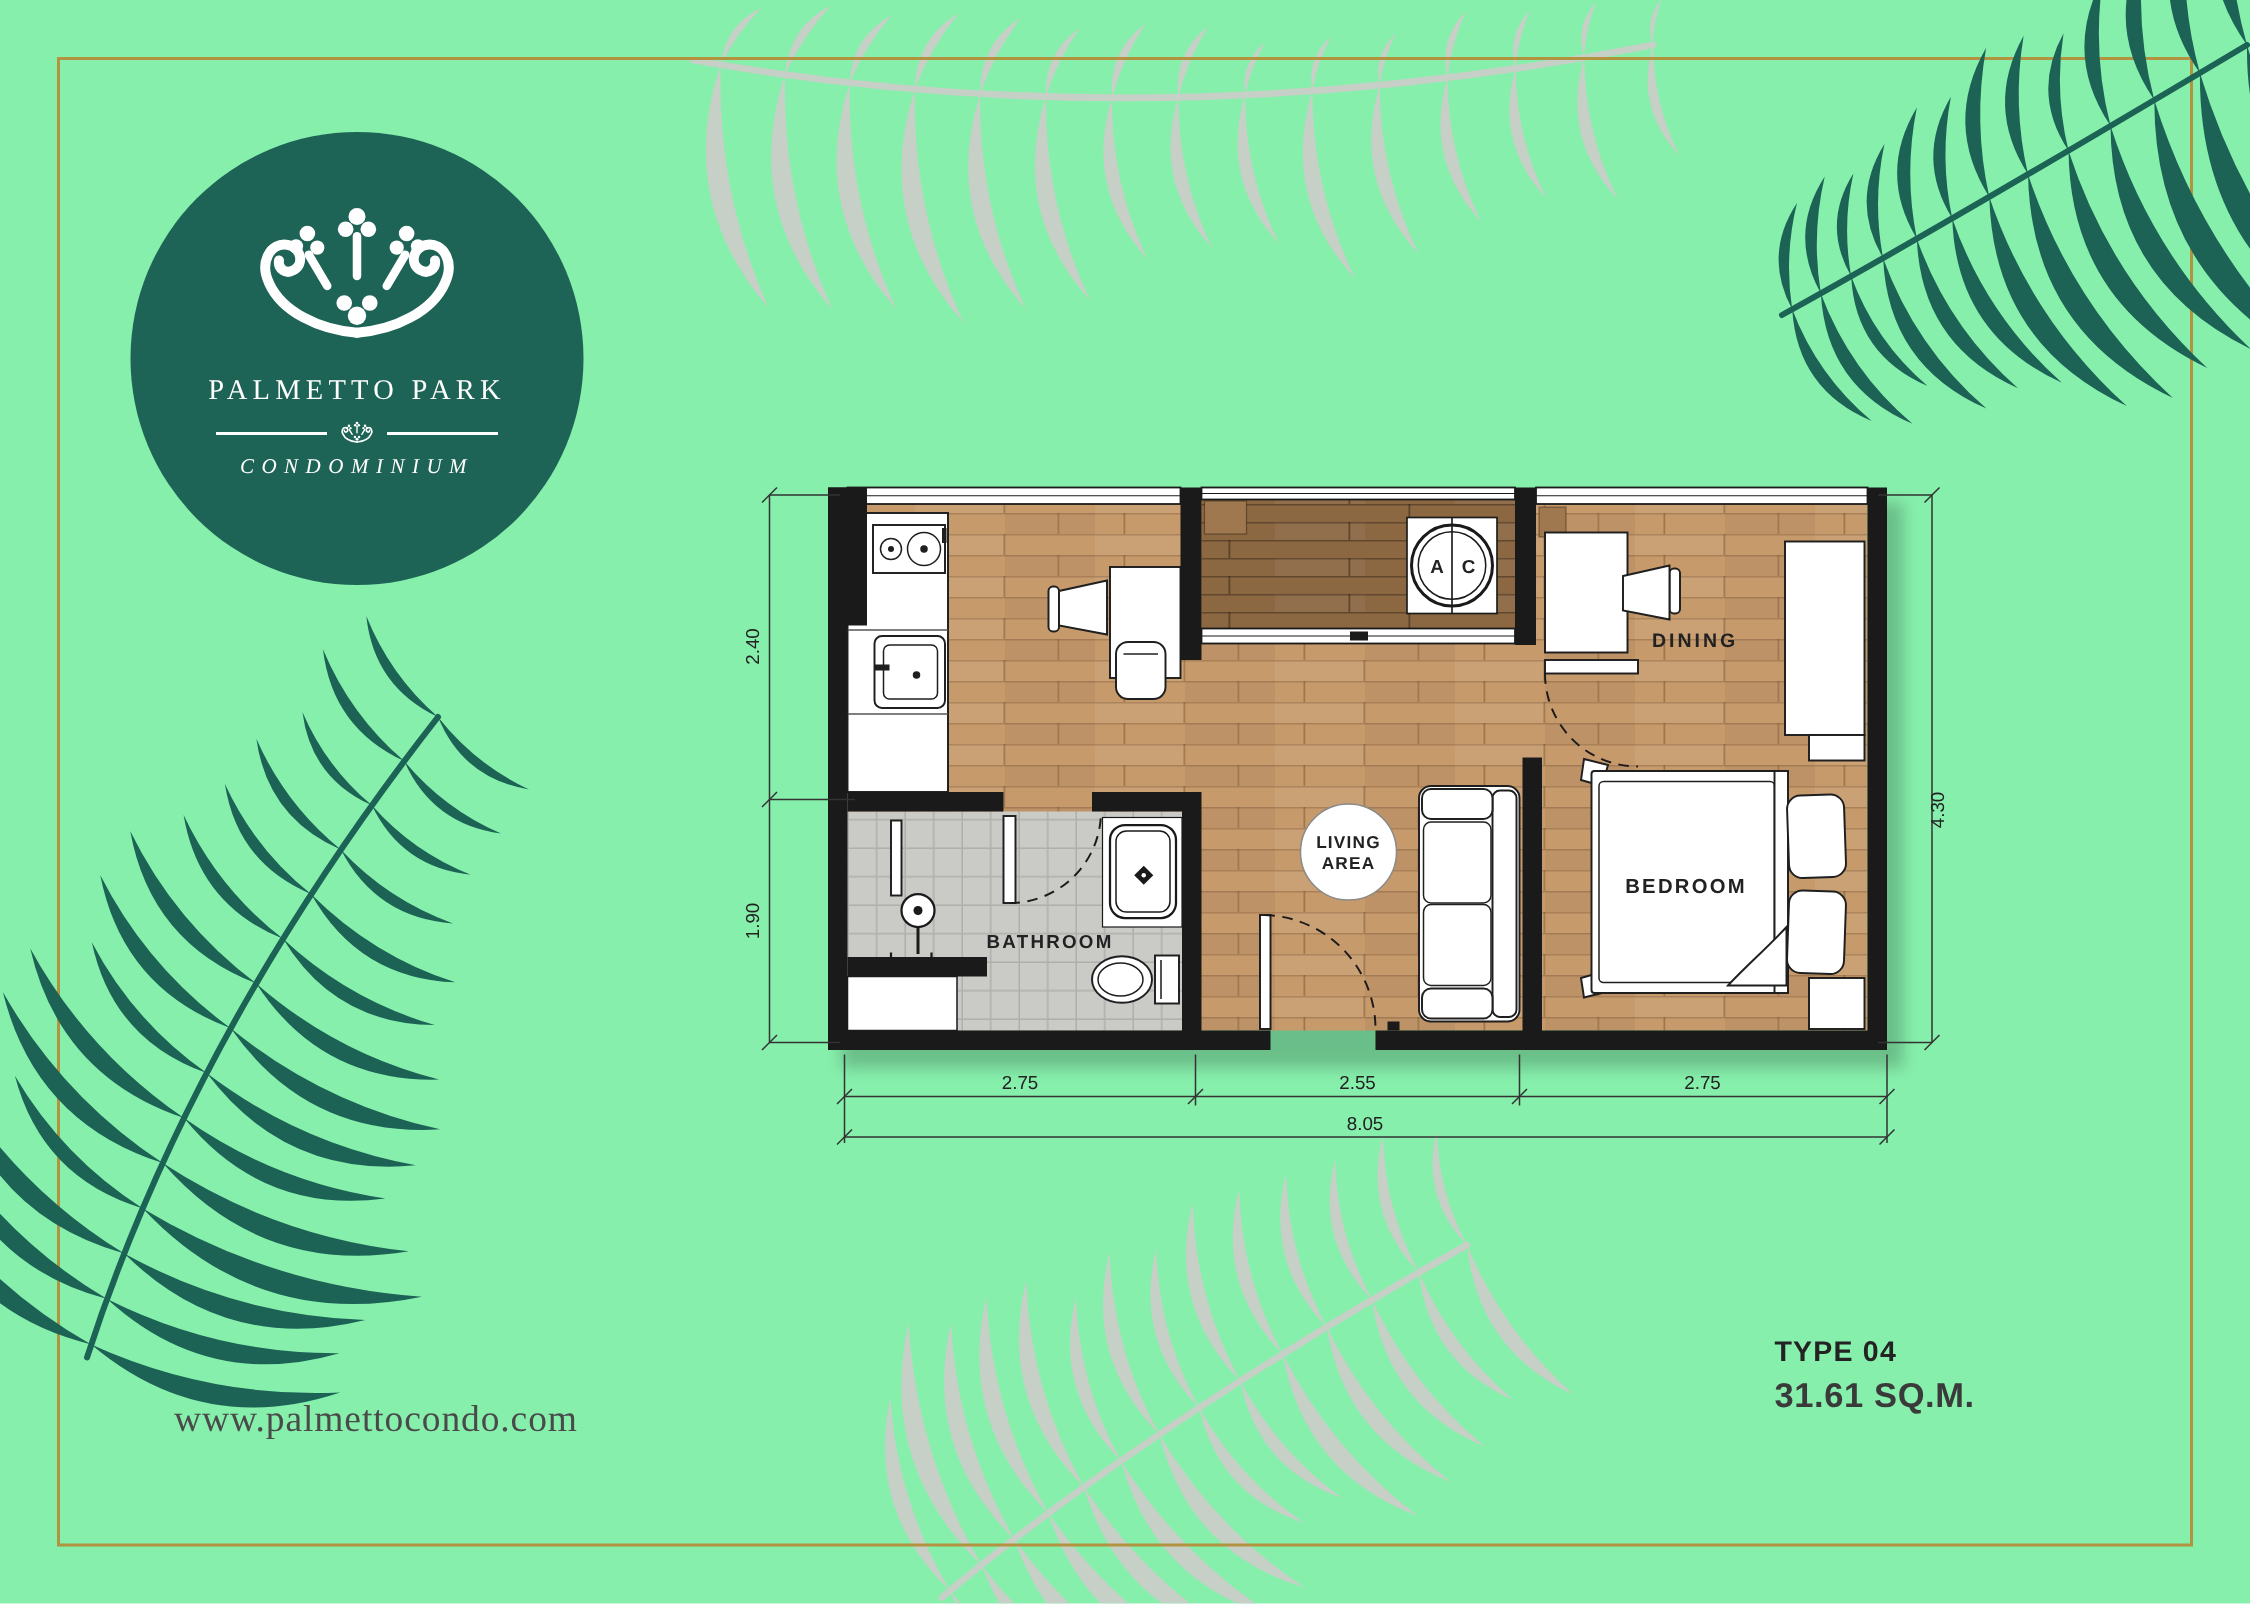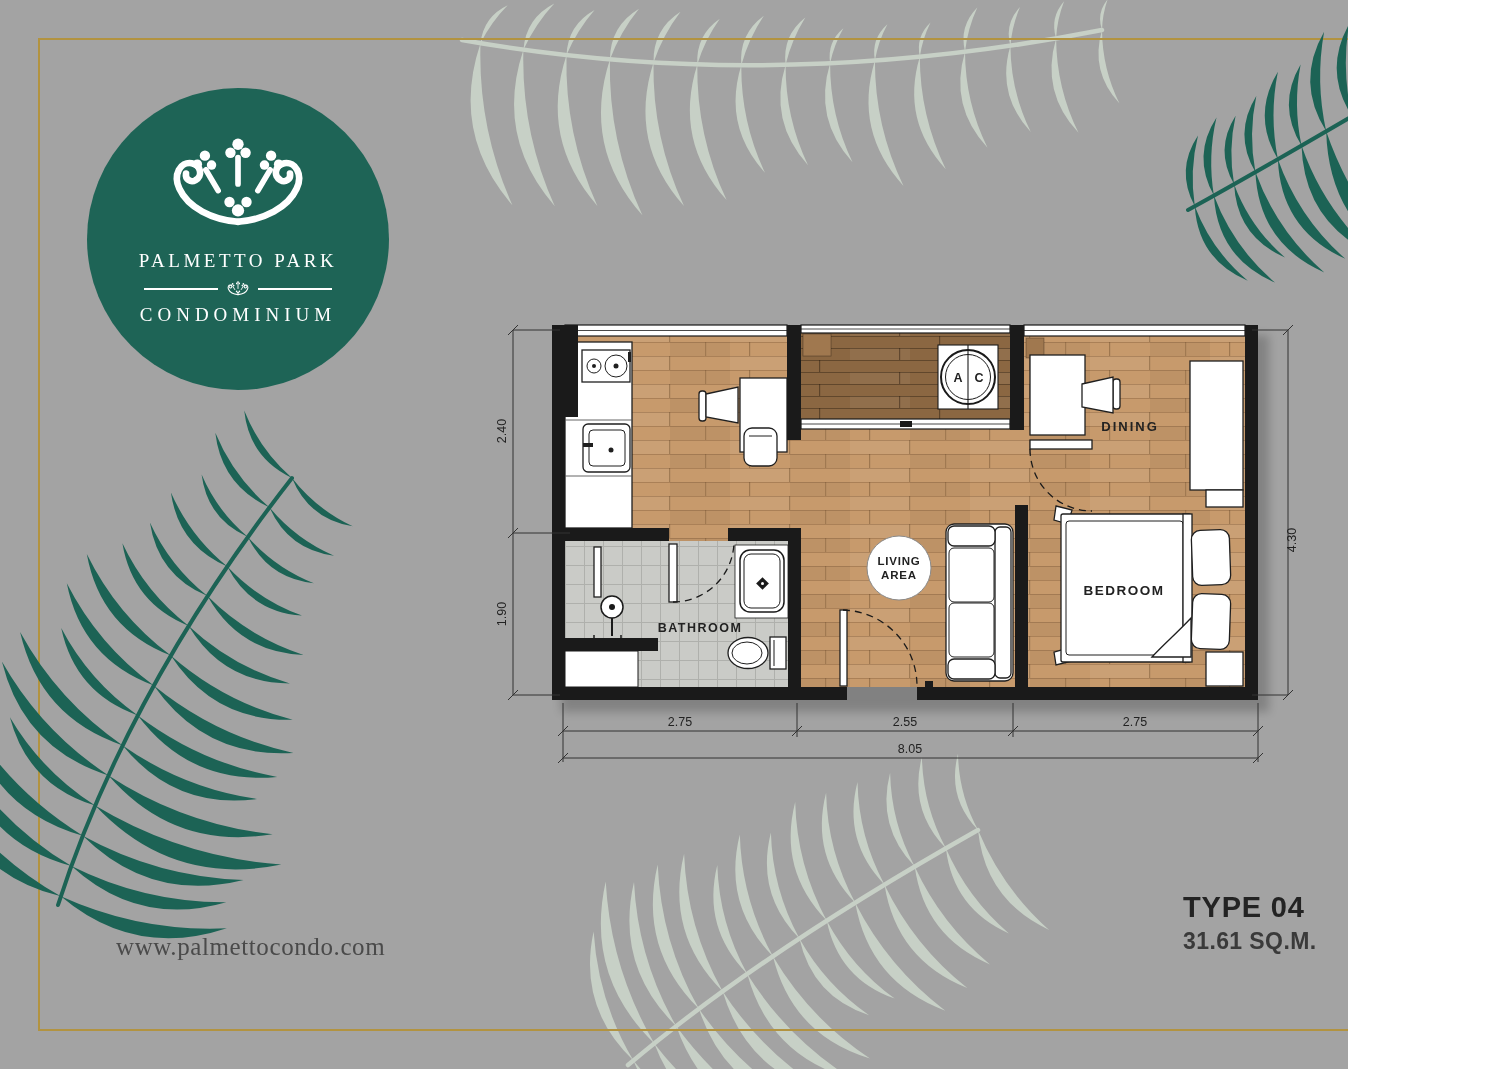--- a/index.html
+++ b/index.html
@@ -1,42 +1,42 @@
 <!DOCTYPE html>
 <html><head>
 <meta charset="utf-8">
 <style>
   html,body{margin:0;padding:0;background:#ffffff;font-family:"Liberation Sans",sans-serif;}
-  .page{position:relative;width:1348px;height:1069px;background:#a3a3a3;overflow:hidden;}
+  .page{position:relative;width:1500px;height:1069px;background:#86efac;overflow:hidden;}
   .frame{position:absolute;left:38px;top:38px;width:1424px;height:993px;border:2px solid #B29340;box-sizing:border-box;}
   .palms{position:absolute;left:0;top:0;width:1500px;height:1069px;pointer-events:none;}
   
   .logo{position:absolute;left:87px;top:88px;width:302px;height:302px;border-radius:50%;
         background:#1E6456;display:flex;flex-direction:column;align-items:center;}
   .logo .crown{margin-top:44px;width:164px;height:104px;}
   .logo .l1{margin-top:14px;color:#fff;font-family:"Liberation Serif",serif;font-size:19px;
             letter-spacing:3.5px;white-space:nowrap;}
   .logo .divider{margin-top:8px;display:flex;align-items:center;gap:7px;}
   .logo .divider .bar{width:74px;height:2px;background:#fff;}
   .logo .mini{width:26px;height:17px;}
-  .logo .l2{margin-top:7px;color:#fff;font-family:"Liberation Serif",serif;font-size:19px;
-            letter-spacing:5px;white-space:nowrap;}
+  .logo .l2{margin-top:7px;color:#fff;font-family:"Liberation Serif",serif;font-size:14px;
+            letter-spacing:5px;white-space:nowrap;font-style:italic;}
   
   .fp{position:absolute;left:490px;top:300px;width:820px;height:470px;}
   .fp text{font-family:"Liberation Sans",sans-serif;fill:#222;}
   .dim{font-size:12.5px;fill:#222;}
   .rlabel{font-weight:bold;fill:#262626;}
   .dimline{stroke:#333;stroke-width:1;fill:none;}
   .furn{fill:#ffffff;stroke:#1f1f1f;stroke-width:1.3;}
   .furnthin{fill:none;stroke:#1f1f1f;stroke-width:1;}
   .doorarc{fill:none;stroke:#1a1a1a;stroke-width:1.3;stroke-dasharray:7 5;}
   
   .website{position:absolute;left:116px;top:933px;font-size:25px;color:#4a4a4a;letter-spacing:.6px;font-family:Liberation Serif, serif;}
   .unitinfo{position:absolute;left:1183px;top:891px;}
-  .unitinfo .t{font-size:29px;font-weight:800;color:#232323;letter-spacing:.8px;}
+  .unitinfo .t{font-size:19px;font-weight:800;color:#232323;letter-spacing:.8px;}
   .unitinfo .a{margin-top:4px;font-size:23px;font-weight:600;color:#3a3a3a;letter-spacing:.4px;}
 </style>
 </head>
 <body>
 
 <div class="page">
 
   <svg class="palms">
     <g id="palm-top">
         <path d="M 462 40 Q 770 95 1102 30" fill="none" stroke="#C7D0C6" stroke-width="4.5" stroke-linecap="round"></path>

